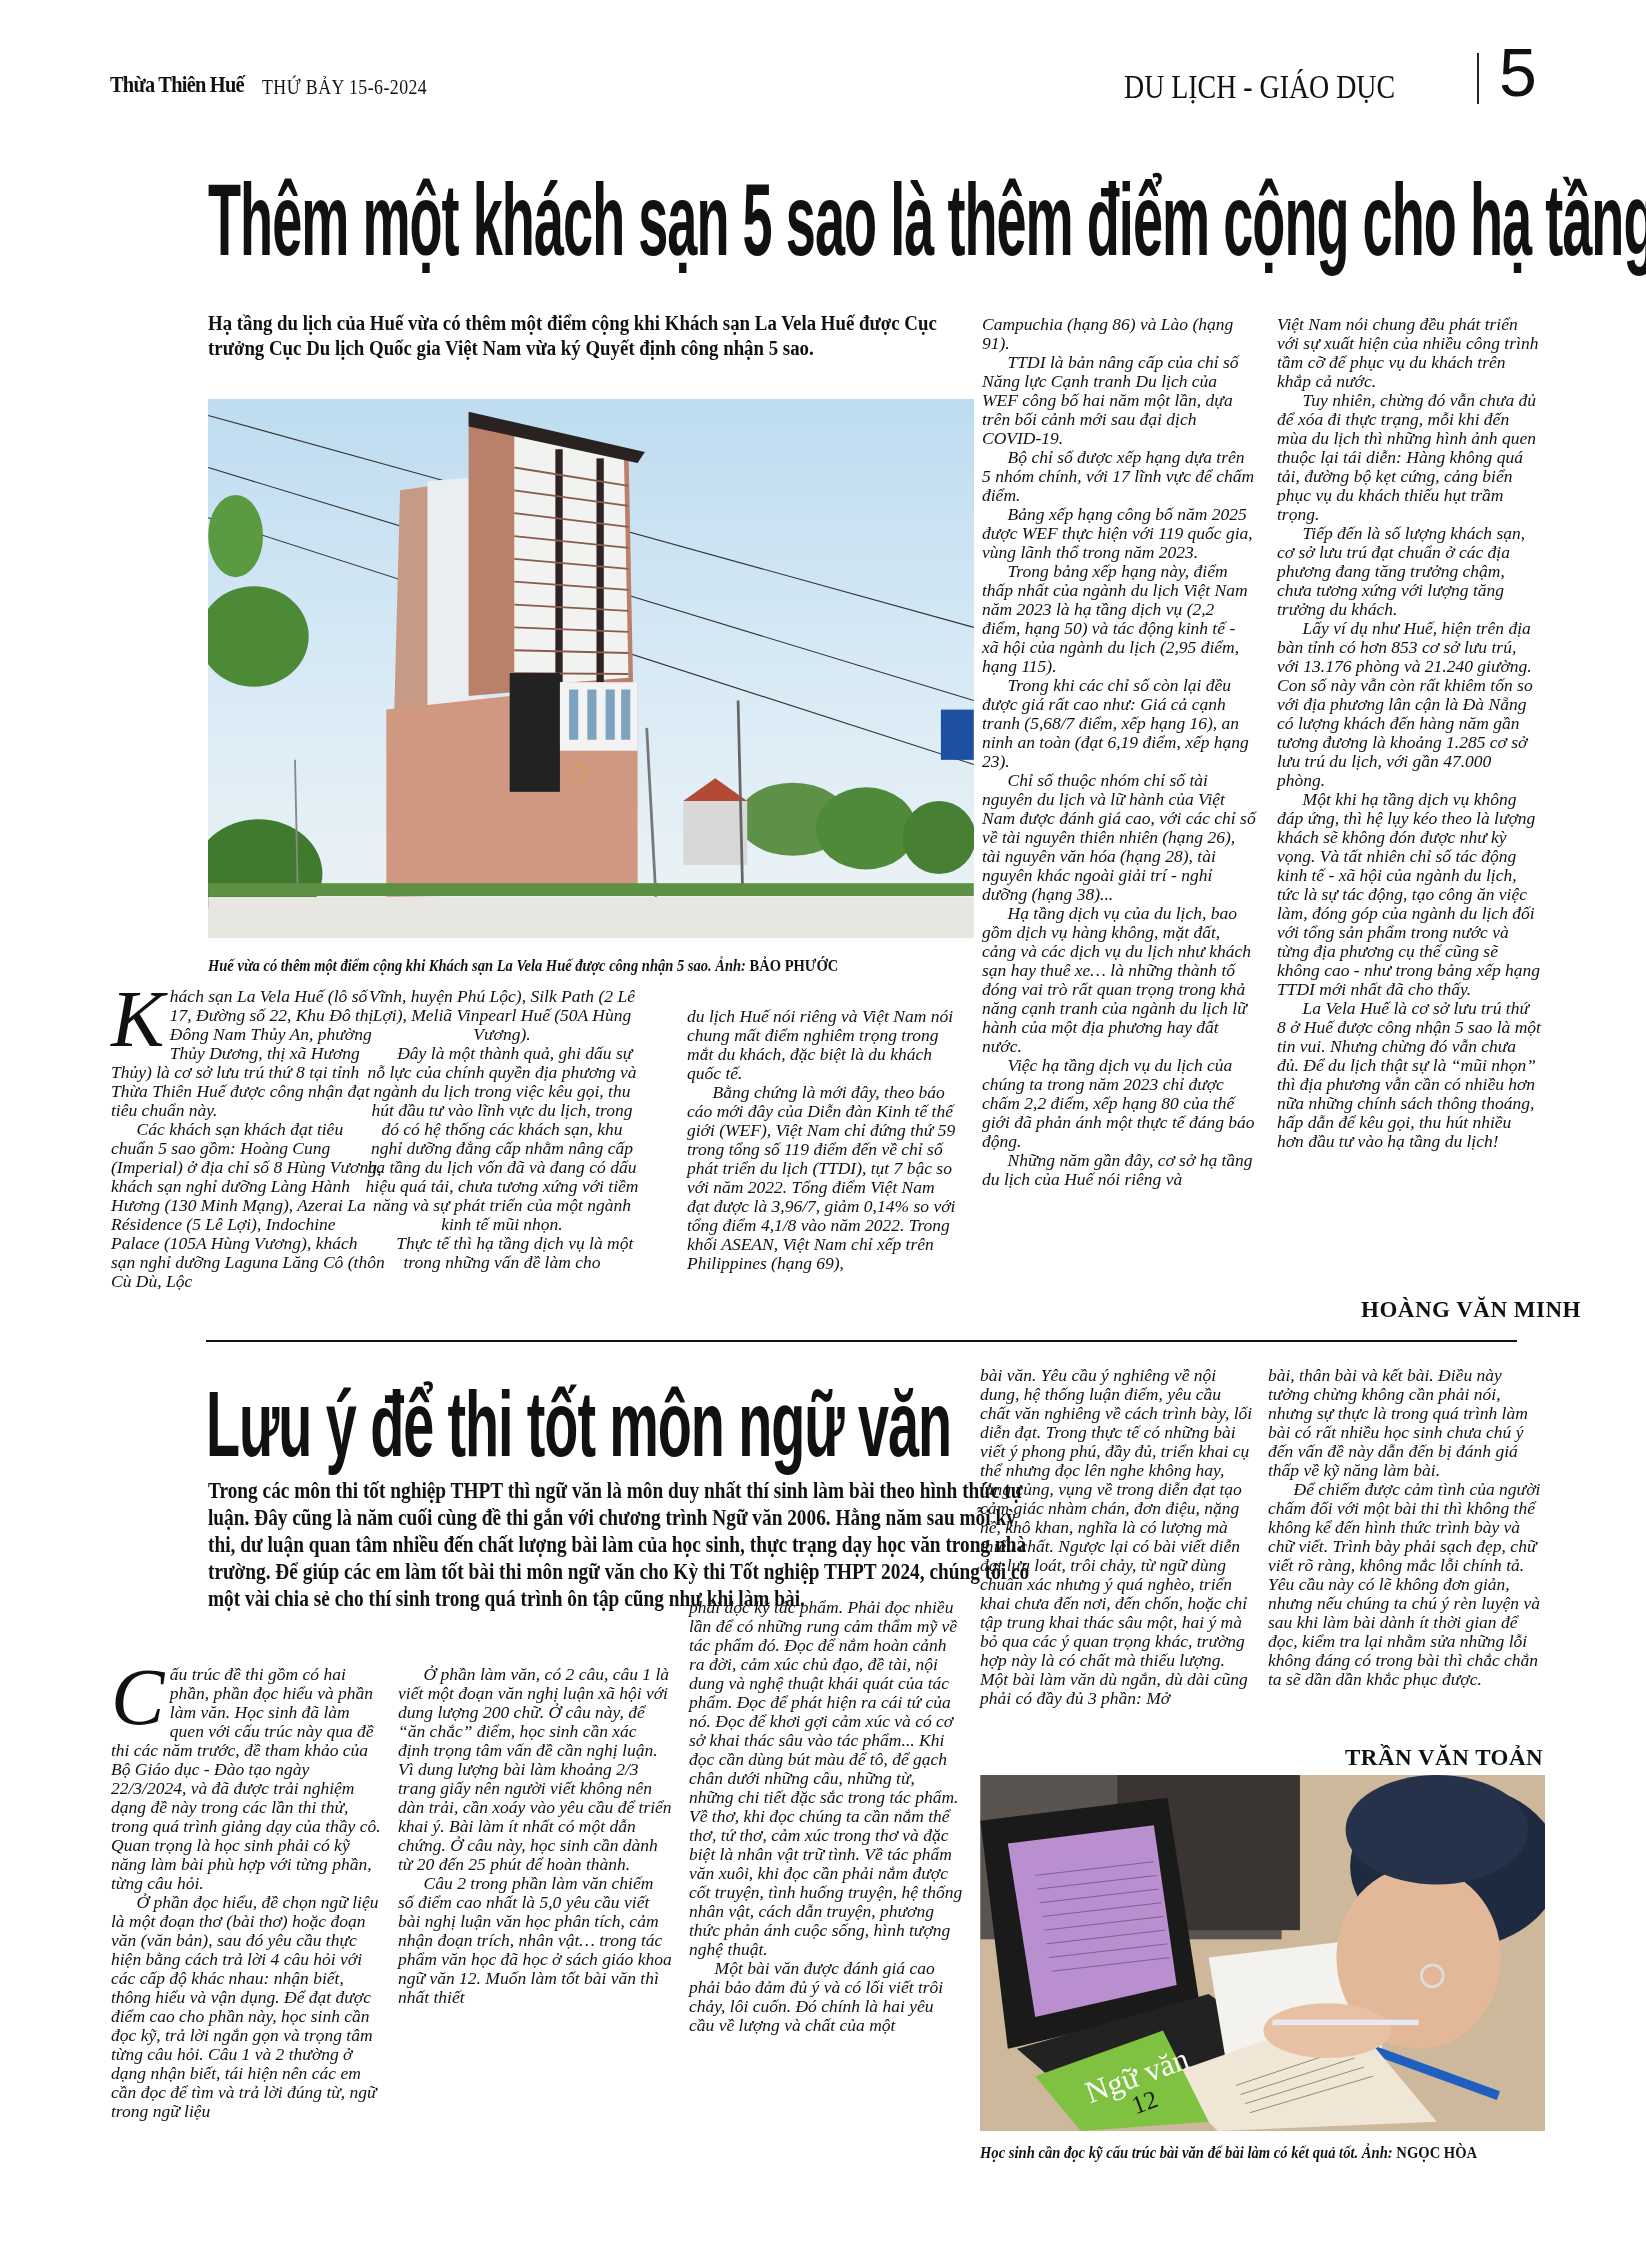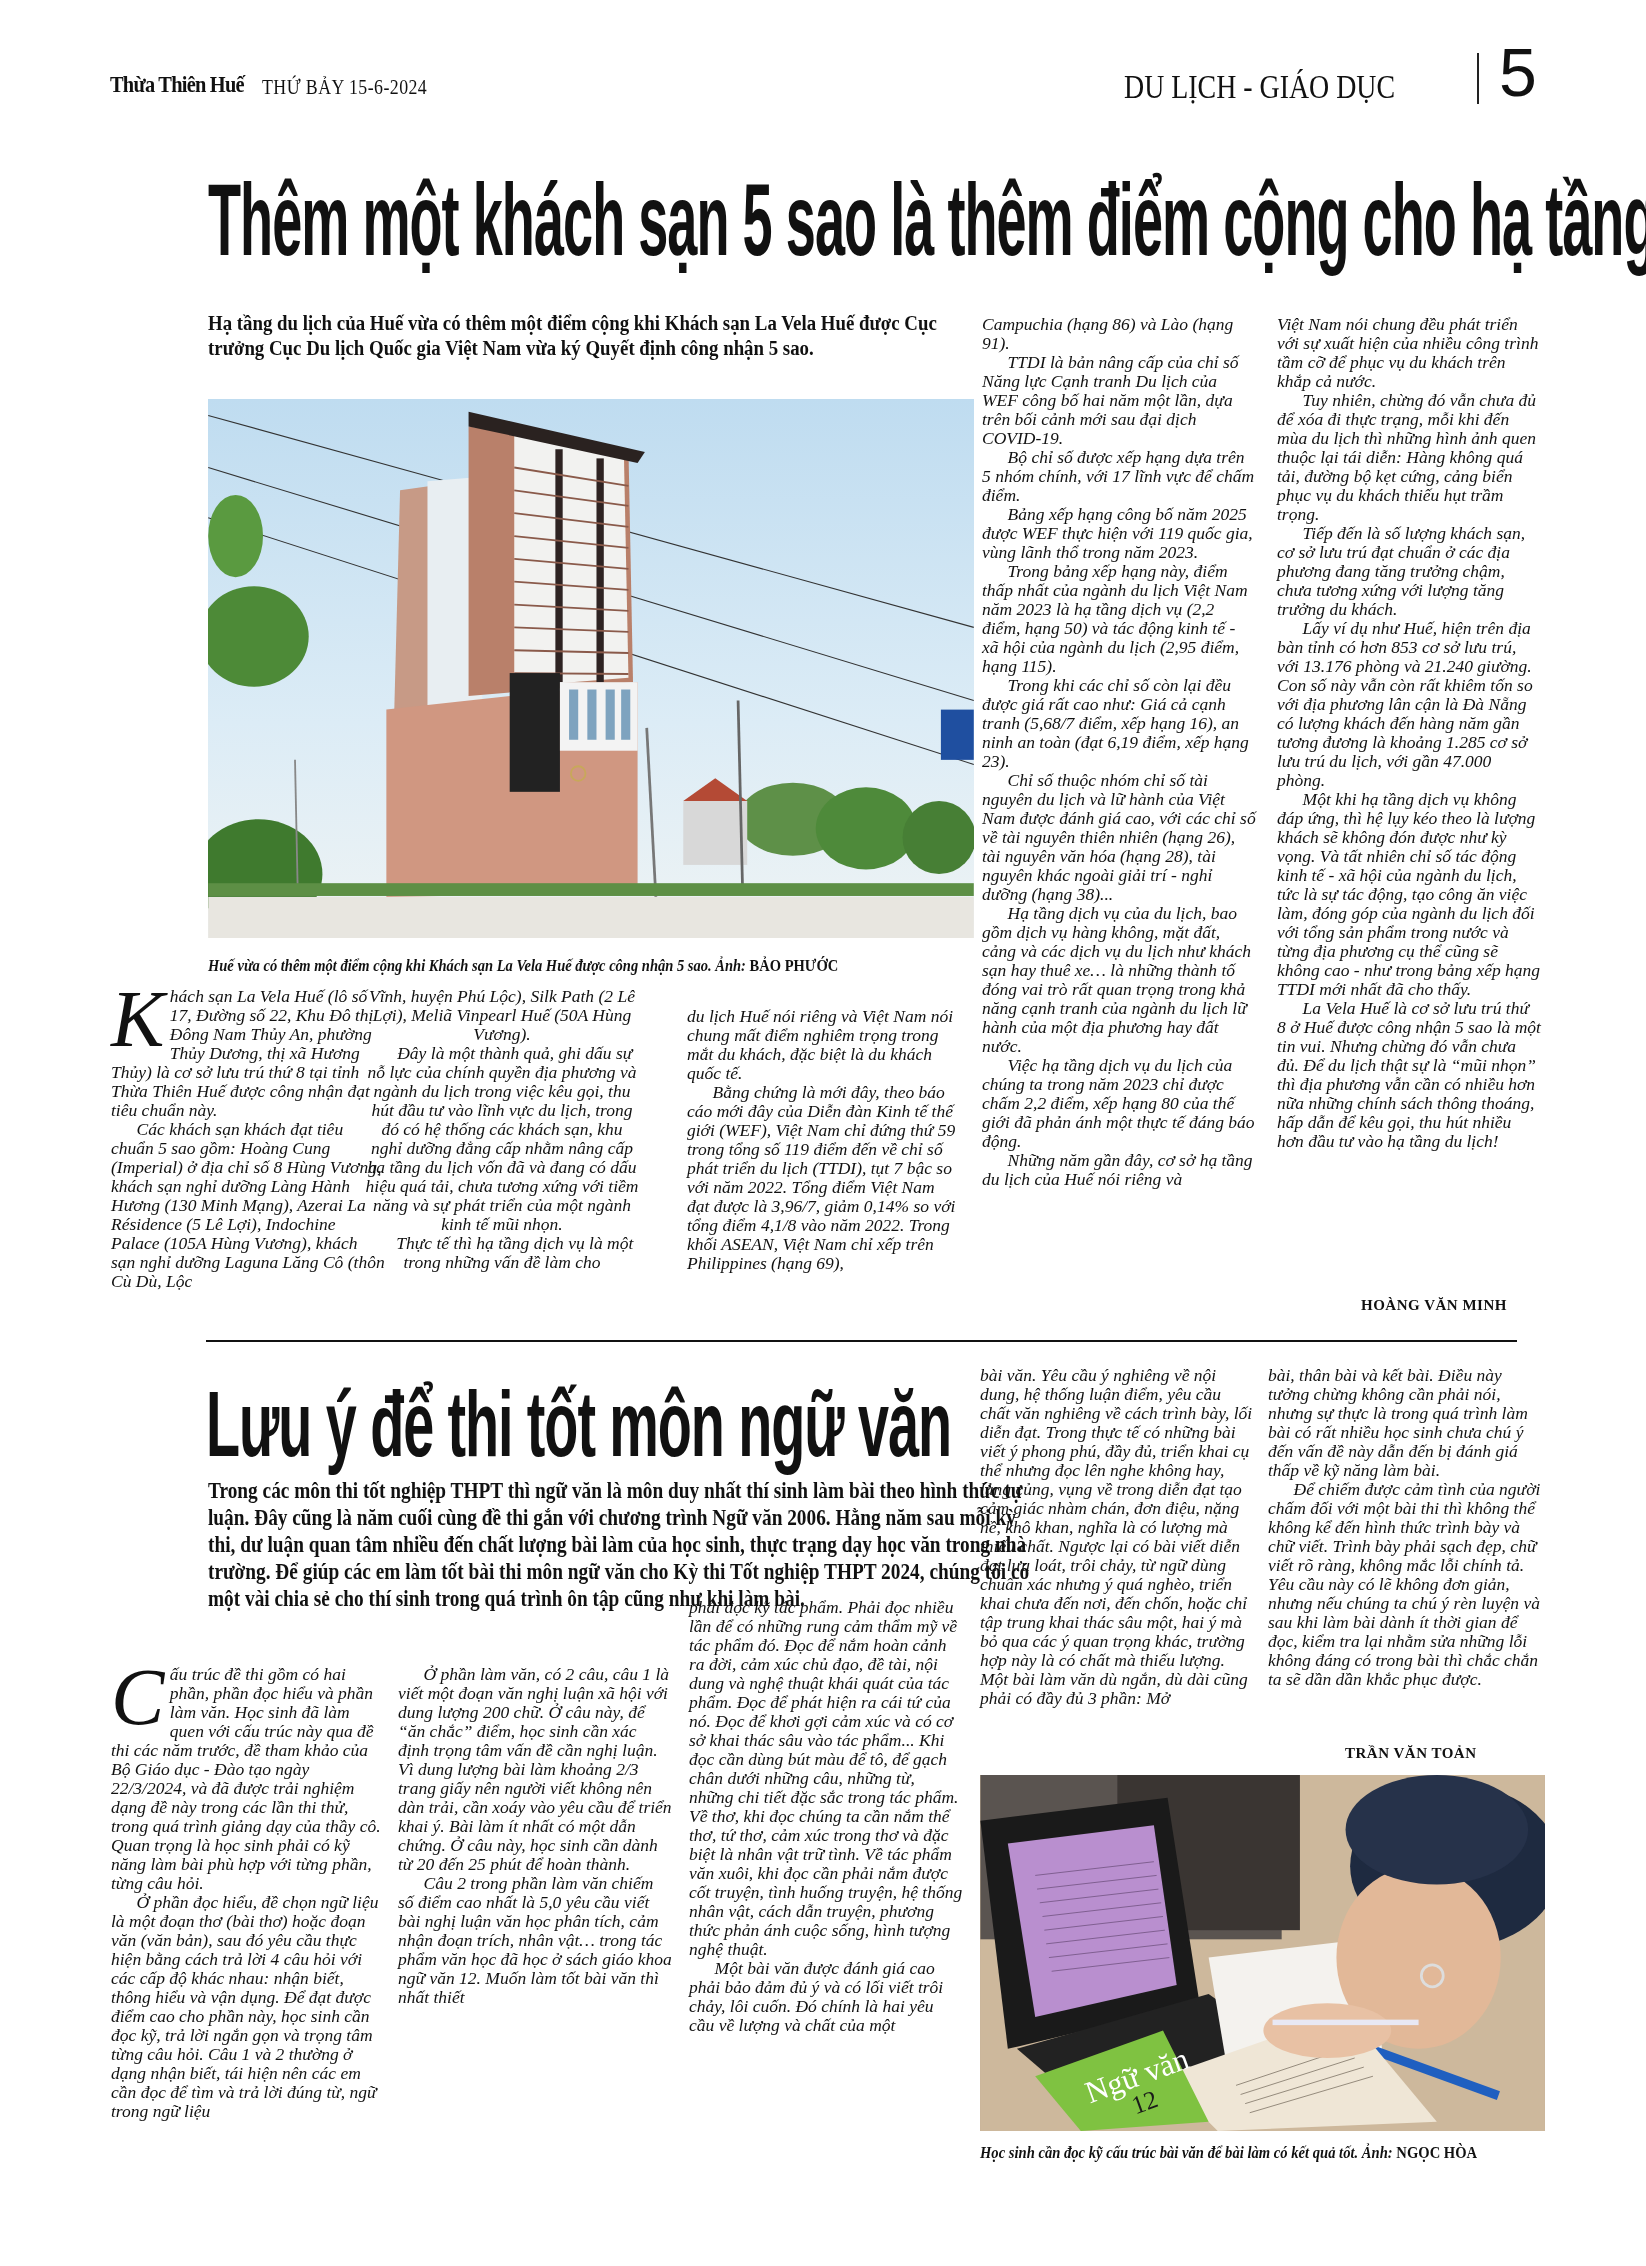--- a/index.html
+++ b/index.html
@@ -26,21 +26,21 @@
 
   .col { font-size: 17.5px; line-height: 19px; text-align: left; transform-origin: left top; }
   .col p { text-indent: 25.6px; font-style: italic; }
   .col p.noind { text-indent: 0; }
 
   .dropcap { float: left; font-size: 80px; line-height: 60px; margin: 1.8px 5.5px 0 0; font-family: "Liberation Serif", serif; }
 
   .photo { overflow: hidden; }
   .caption { font-size: 17.4px; font-weight: bold; white-space: nowrap; transform-origin: left top; }
   .caption i { font-style: italic; }
-  .byline { font-weight: bold; font-size: 15px; letter-spacing: 0.5px; text-align: center; }
+  .byline { font-weight: bold; font-size: 23px; letter-spacing: 0.5px; text-align: center; }
   .divider { left: 206px; top: 1340px; width: 1311px; height: 1.8px; background: #111; }
 </style>
 </head>
 <body>
 
 <div class="abs hdr-paper">Thừa Thiên Huế</div>
 <div class="abs hdr-date">THỨ BẢY 15-6-2024</div>
 <div class="abs hdr-section">DU LỊCH - GIÁO DỤC</div>
 <div class="abs hdr-rule"></div>
 <div class="abs hdr-page">5</div>

